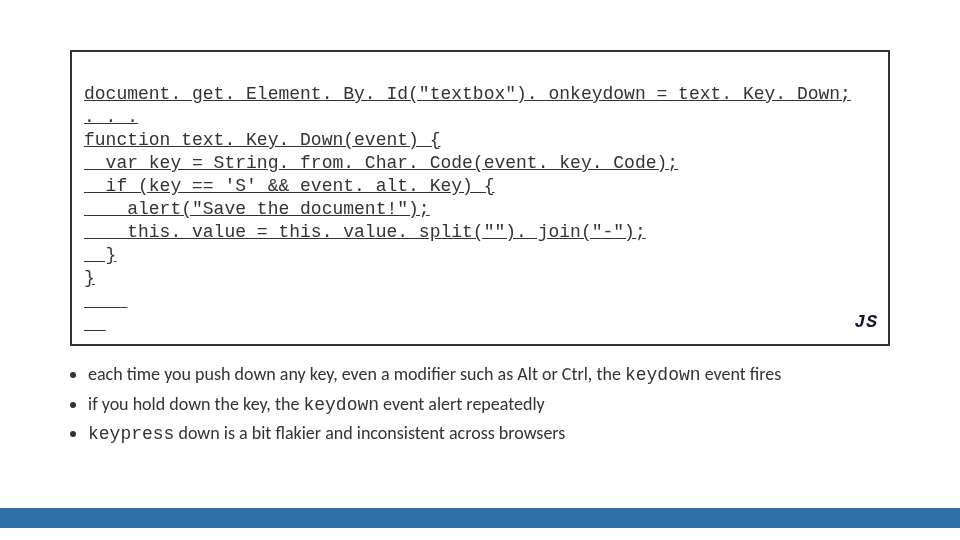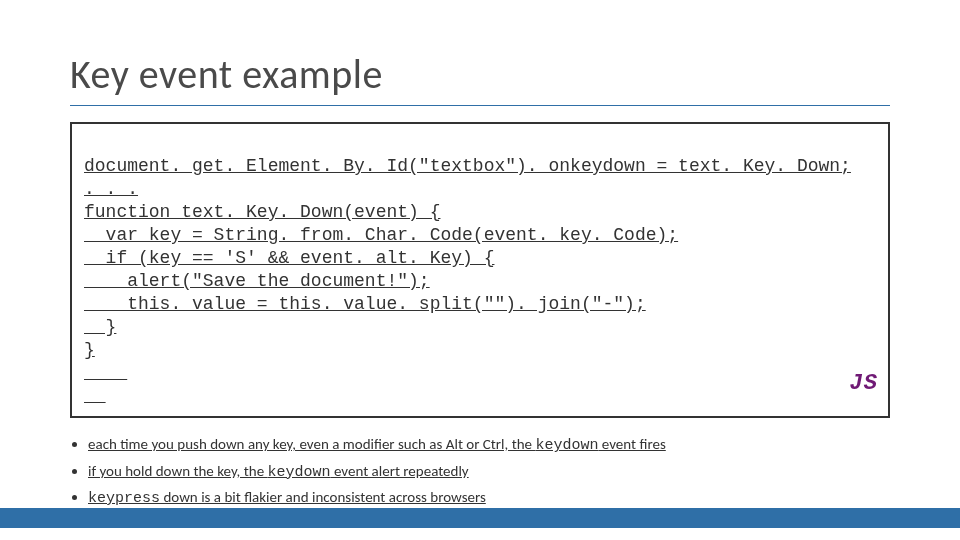--- a/index.html
+++ b/index.html
@@ -36,36 +36,35 @@
     font-family: "Courier New", Courier, monospace;
     font-size: 18px;
     line-height: 1.28;
     color: #333;
     white-space: pre;
     text-decoration: underline;
   }
   .codebox .lang-tag {
     position: absolute;
     right: 10px;
-    bottom: 18px;
+    bottom: 10px;
     font-family: "Courier New", Courier, monospace;
-    font-size: 22px;
+    font-size: 18px;
     font-weight: bold;
     font-style: italic;
-    color: #701a75;
+    color: #0f172a;
     letter-spacing: 1px;
   }
   .bullets {
     margin: 16px 0 0 18px;
     padding: 0;
     list-style: disc;
-    font-size: 15px;
+    font-size: 18px;
     line-height: 1.35;
     color: #333;
-    text-decoration: underline;
   }
   .bullets li {
     margin-bottom: 4px;
   }
   .mono {
     font-family: "Courier New", Courier, monospace;
   }
   .footer-bar {
     position: absolute;
     left: 0;
@@ -73,21 +72,20 @@
     width: 100%;
     height: 20px;
     background: #2f6fa7;
   }
 </style>
 </head>
 <body>
 
 <div class="slide">
 
-  <div class="title">Key event example</div>
 
   <div class="codebox">
 <span>document. get. Element. By. Id("textbox"). onkeydown = text. Key. Down;</span>
 <span>. . .</span>
 <span>function text. Key. Down(event) {</span>
 <span>  var key = String. from. Char. Code(event. key. Code);</span>
 <span>  if (key == 'S' &amp;&amp; event. alt. Key) {</span>
 <span>    alert("Save the document!");</span>
 <span>    this. value = this. value. split(""). join("-");</span>
 <span>  }</span>

